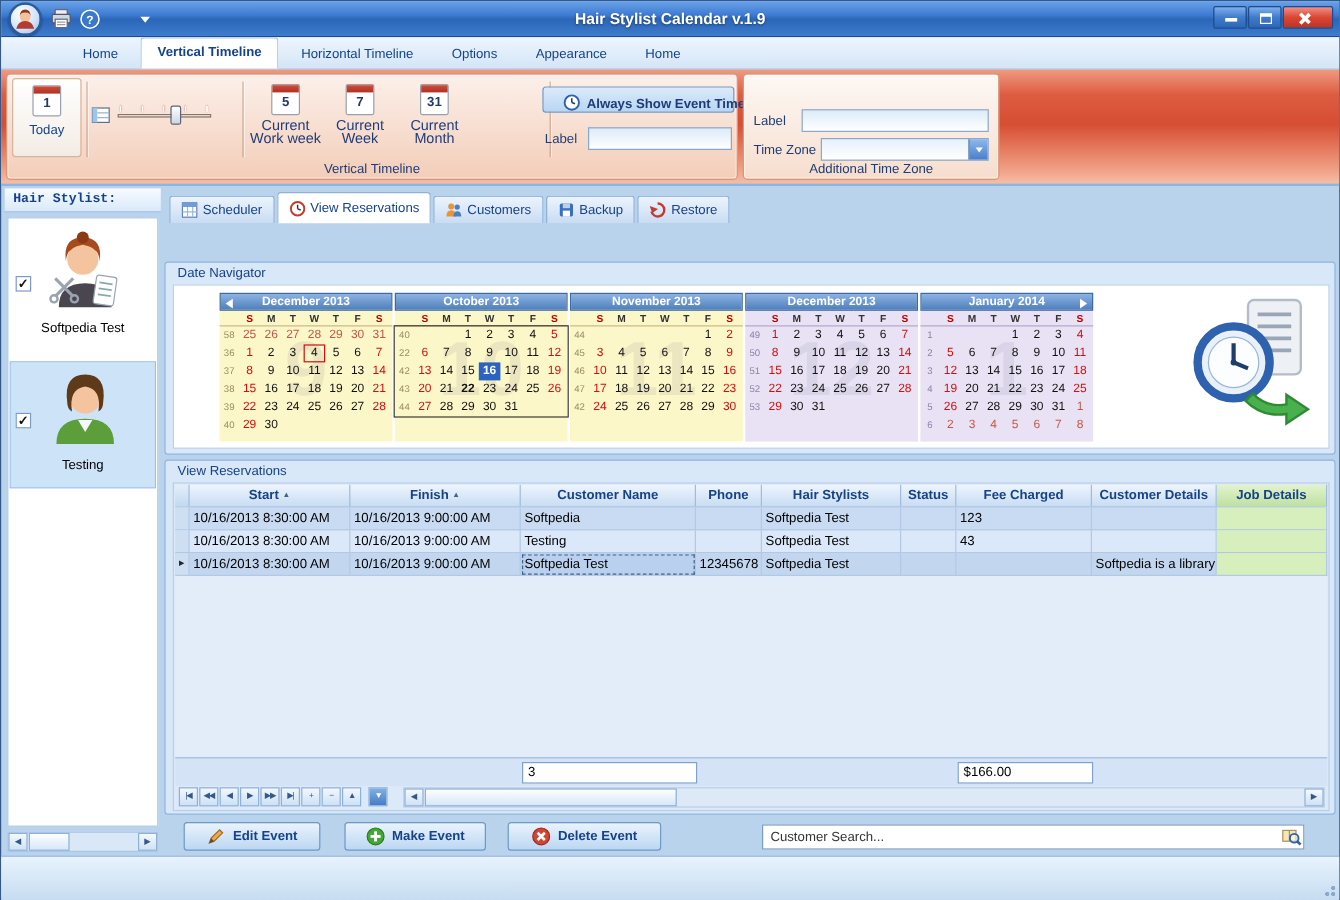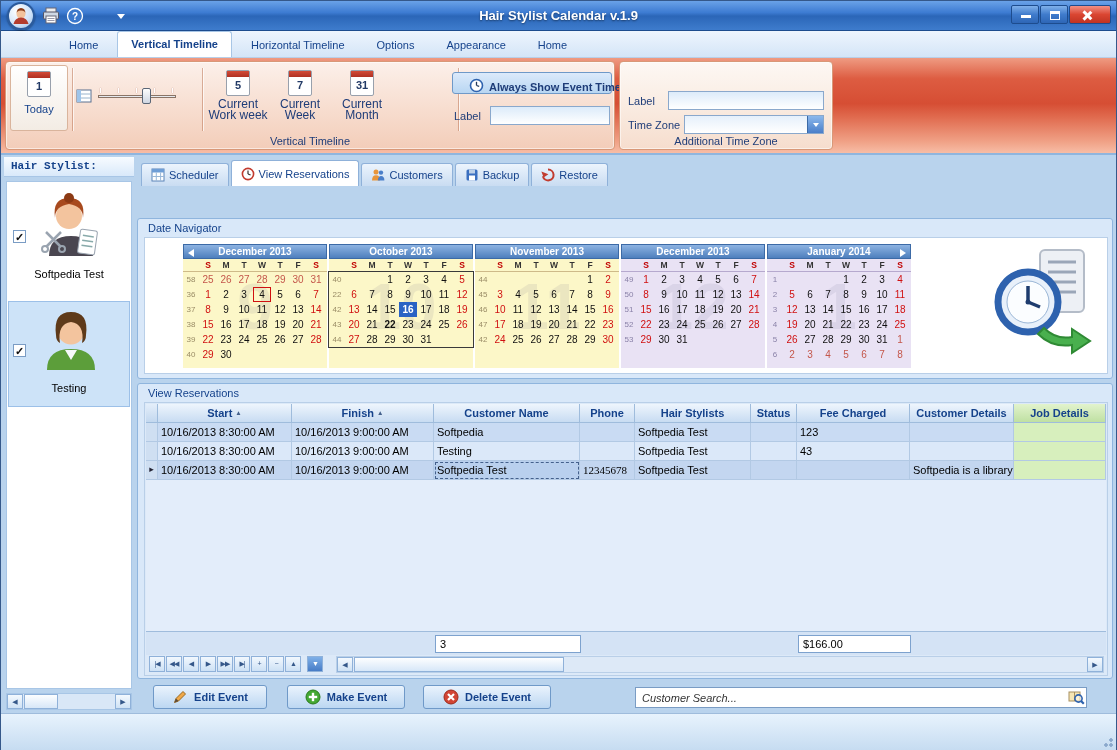--- a/index.html
+++ b/index.html
@@ -128,21 +128,21 @@
   .gnav{position:absolute;left:1px;top:252px;width:960px;height:20px;}
   #nav-btns{position:absolute;left:3px;top:1px;display:flex;gap:1px;}
   .navbtn{width:16px;height:16px;background:linear-gradient(180deg,#f2f8fe,#cde1f5);border:1px solid #8fb1d9;color:#35588a;font-size:7px;line-height:14px;text-align:center;letter-spacing:-1px;overflow:hidden;}
   .navbtn.accent{margin-left:5px;background:linear-gradient(180deg,#7fb0e8,#477cc6);color:#fff;}
   .hscroll{position:absolute;left:190px;right:2px;top:1px;height:17px;background:#dde9f7;border:1px solid #b9cfe8;}
 
   
   .fbtn{position:absolute;top:684px;height:24px;background:linear-gradient(180deg,#eaf3fd,#bcd7f2);border:1px solid #6f99c8;border-radius:3px;display:flex;align-items:center;justify-content:center;gap:6px;color:#15428b;font-size:11px;font-weight:bold;}
   .icon16{width:16px;height:16px;display:inline-block;}
   .searchwrap{position:absolute;left:634px;top:686px;width:452px;height:21px;}
-  .searchinput{position:absolute;inset:0;border:1px solid #7a9cc4;background:#fff;font-family:"Liberation Sans",sans-serif;font-size:11px;color:#333;padding:0 24px 0 6px;font-style:italic;}
+  .searchinput{position:absolute;inset:0;border:1px solid #7a9cc4;background:#fff;font-family:"Liberation Sans",sans-serif;font-size:11px;color:#333;padding:0 24px 0 6px;}
   .searchicon{position:absolute;right:2px;top:2px;width:17px;height:17px;}
 
   
   .bottomframe{position:absolute;left:0;top:712px;width:100%;height:37px;background:linear-gradient(180deg,#e8f3fd,#c6dcf1);border-top:1px solid #9fbcdc;}
   .grip{position:absolute;right:3px;bottom:3px;width:12px;height:12px;background:
     radial-gradient(circle at 10px 10px,#8aa8cc 1.5px,transparent 2px),
     radial-gradient(circle at 10px 5px,#8aa8cc 1.5px,transparent 2px),
     radial-gradient(circle at 5px 10px,#8aa8cc 1.5px,transparent 2px);}
 </style>
 </head>
@@ -762,21 +762,21 @@
               <div class="gcell" style="width: 46px;"></div>
               <div class="gcell" style="width: 113px;">43</div>
               <div class="gcell" style="width: 104px;"></div>
               <div class="gcell green" style="width: 92px;"></div>
             </div>
             <div class="grow cur">
               <div class="gcell ind" style="width: 12px;">▸</div>
               <div class="gcell" style="width: 134px;">10/16/2013 8:30:00 AM</div>
               <div class="gcell" style="width: 142px;">10/16/2013 9:00:00 AM</div>
               <div class="gcell focus" style="width: 146px;">Softpedia Test</div>
-              <div class="gcell" style="width: 55px; font-family: Liberation Serif, serif;">12345678</div>
+              <div class="gcell" style="width: 55px;">12345678</div>
               <div class="gcell" style="width: 116px;">Softpedia Test</div>
               <div class="gcell" style="width: 46px;"></div>
               <div class="gcell" style="width: 113px;"></div>
               <div class="gcell" style="width: 104px;">Softpedia is a library o</div>
               <div class="gcell green" style="width: 92px;"></div>
             </div>
           </div>
         <div class="gempty"></div>
       </div>
       <div class="gfooter">

